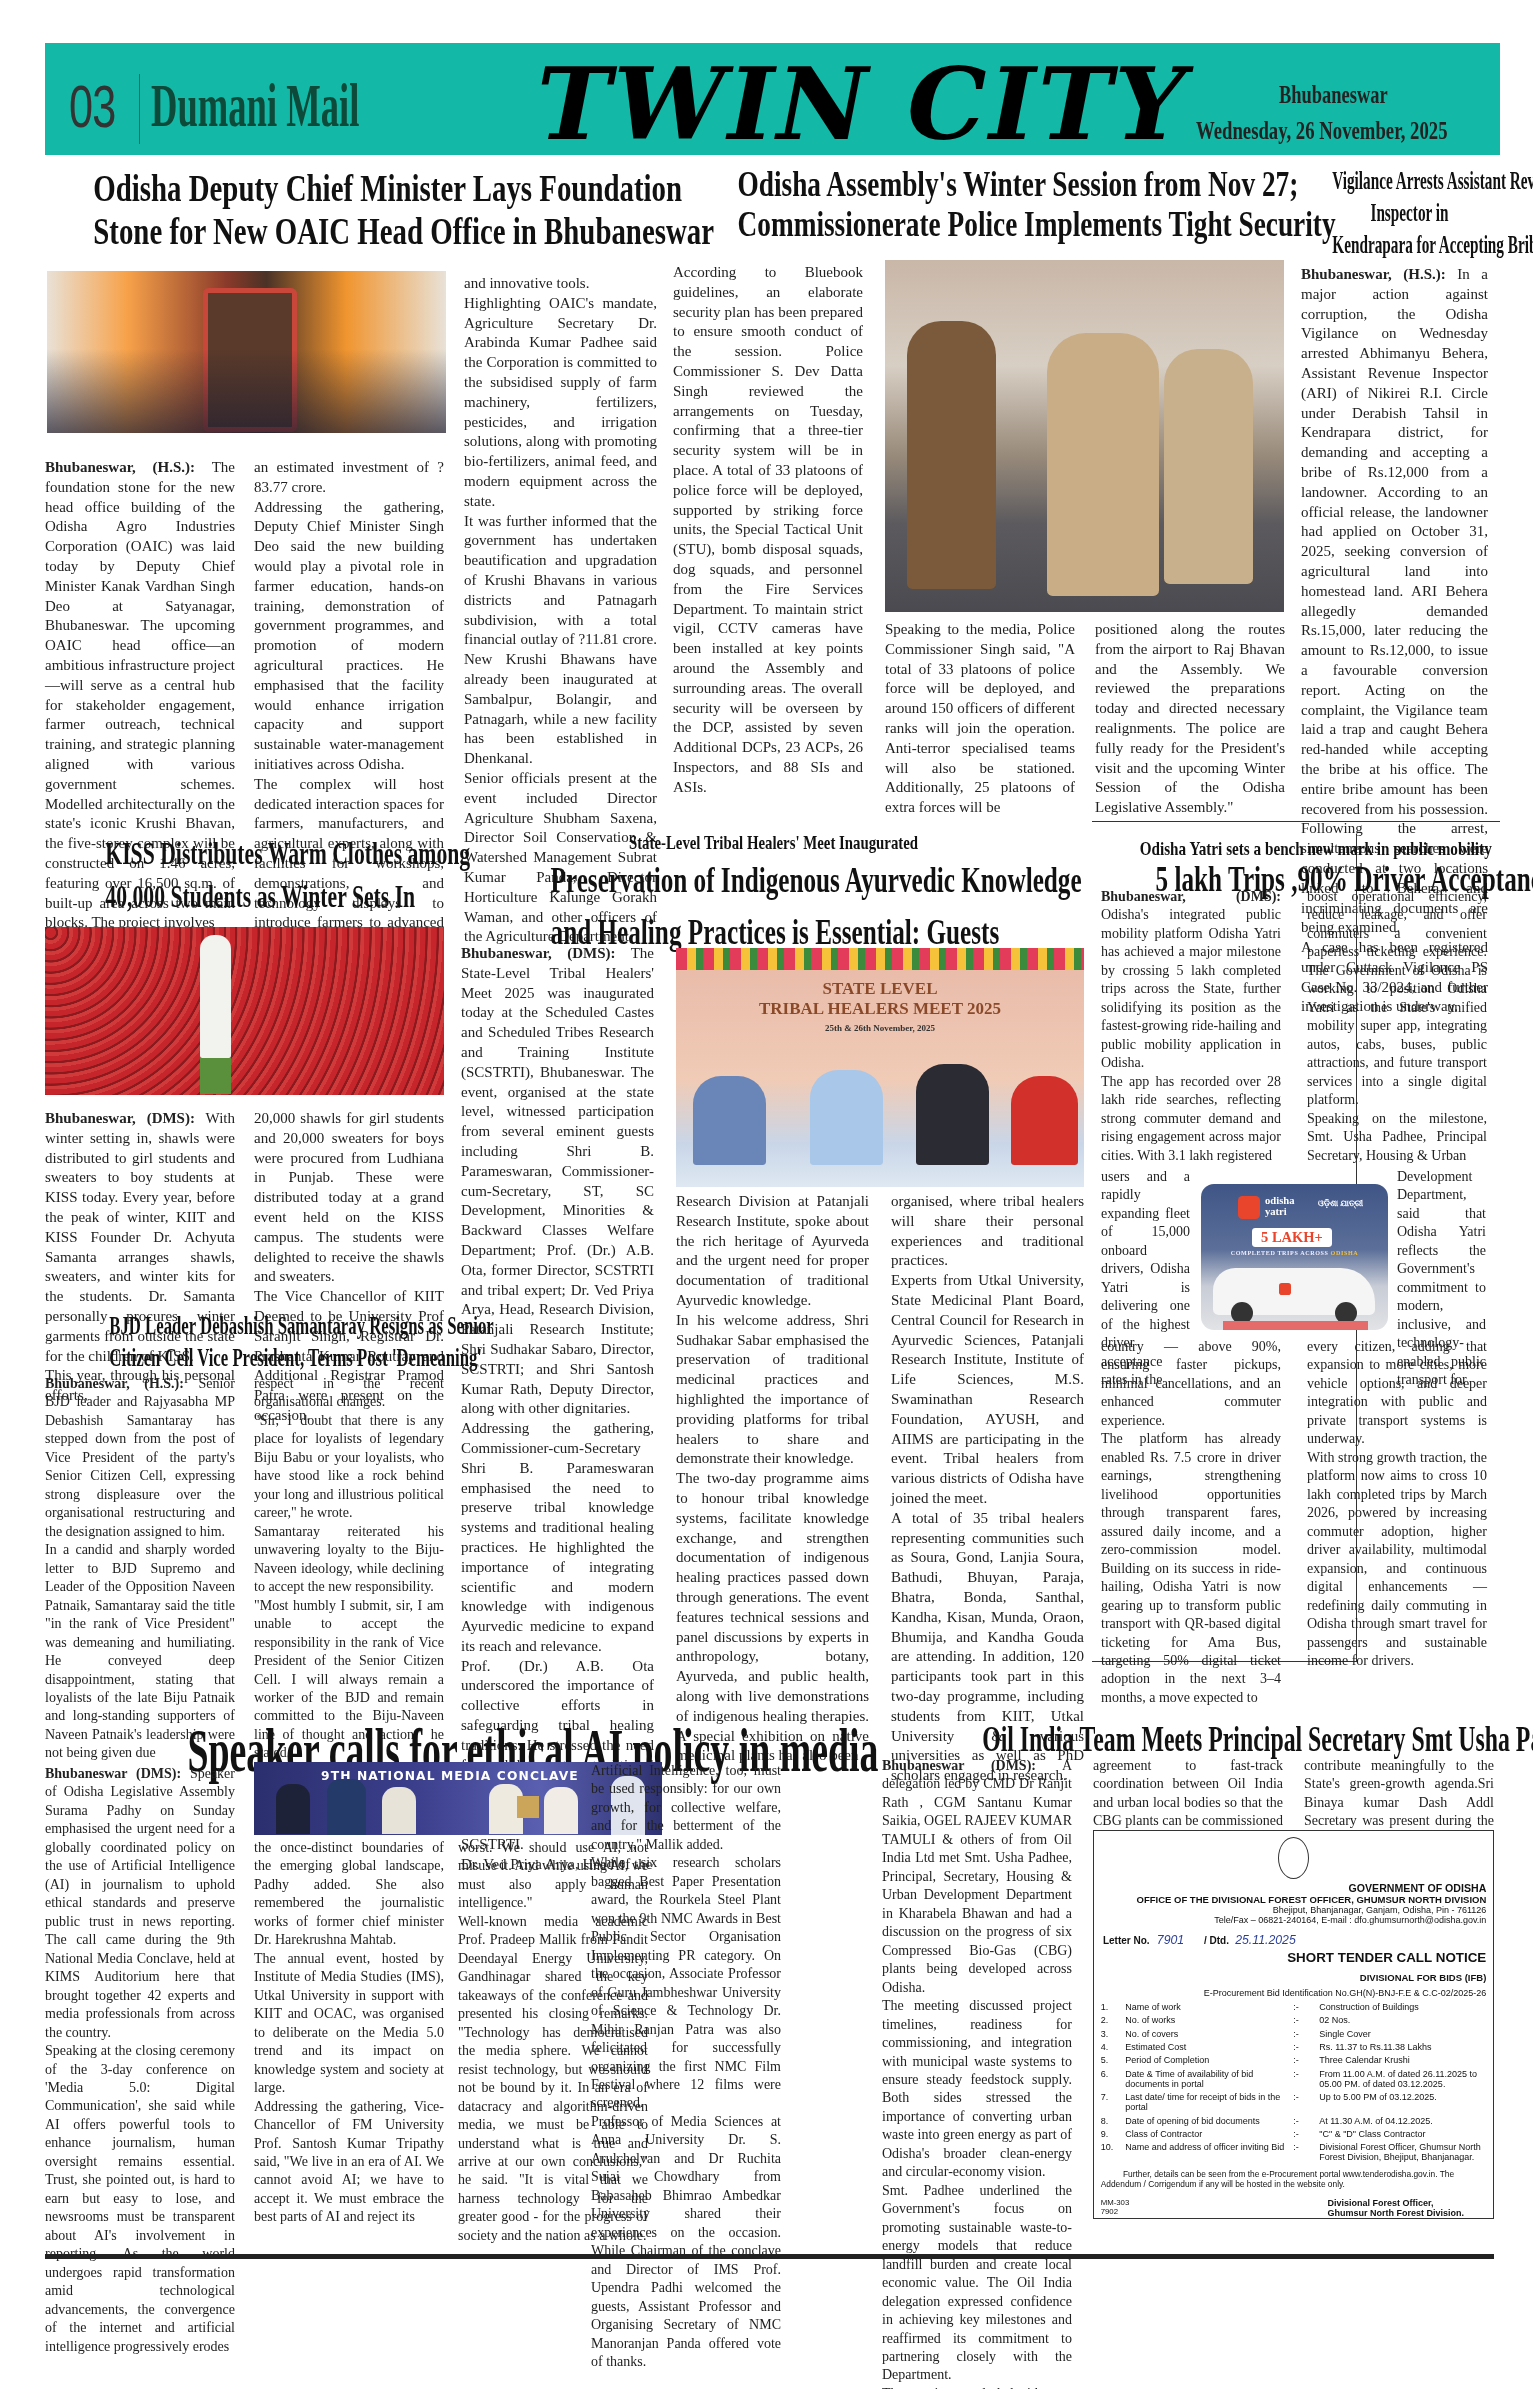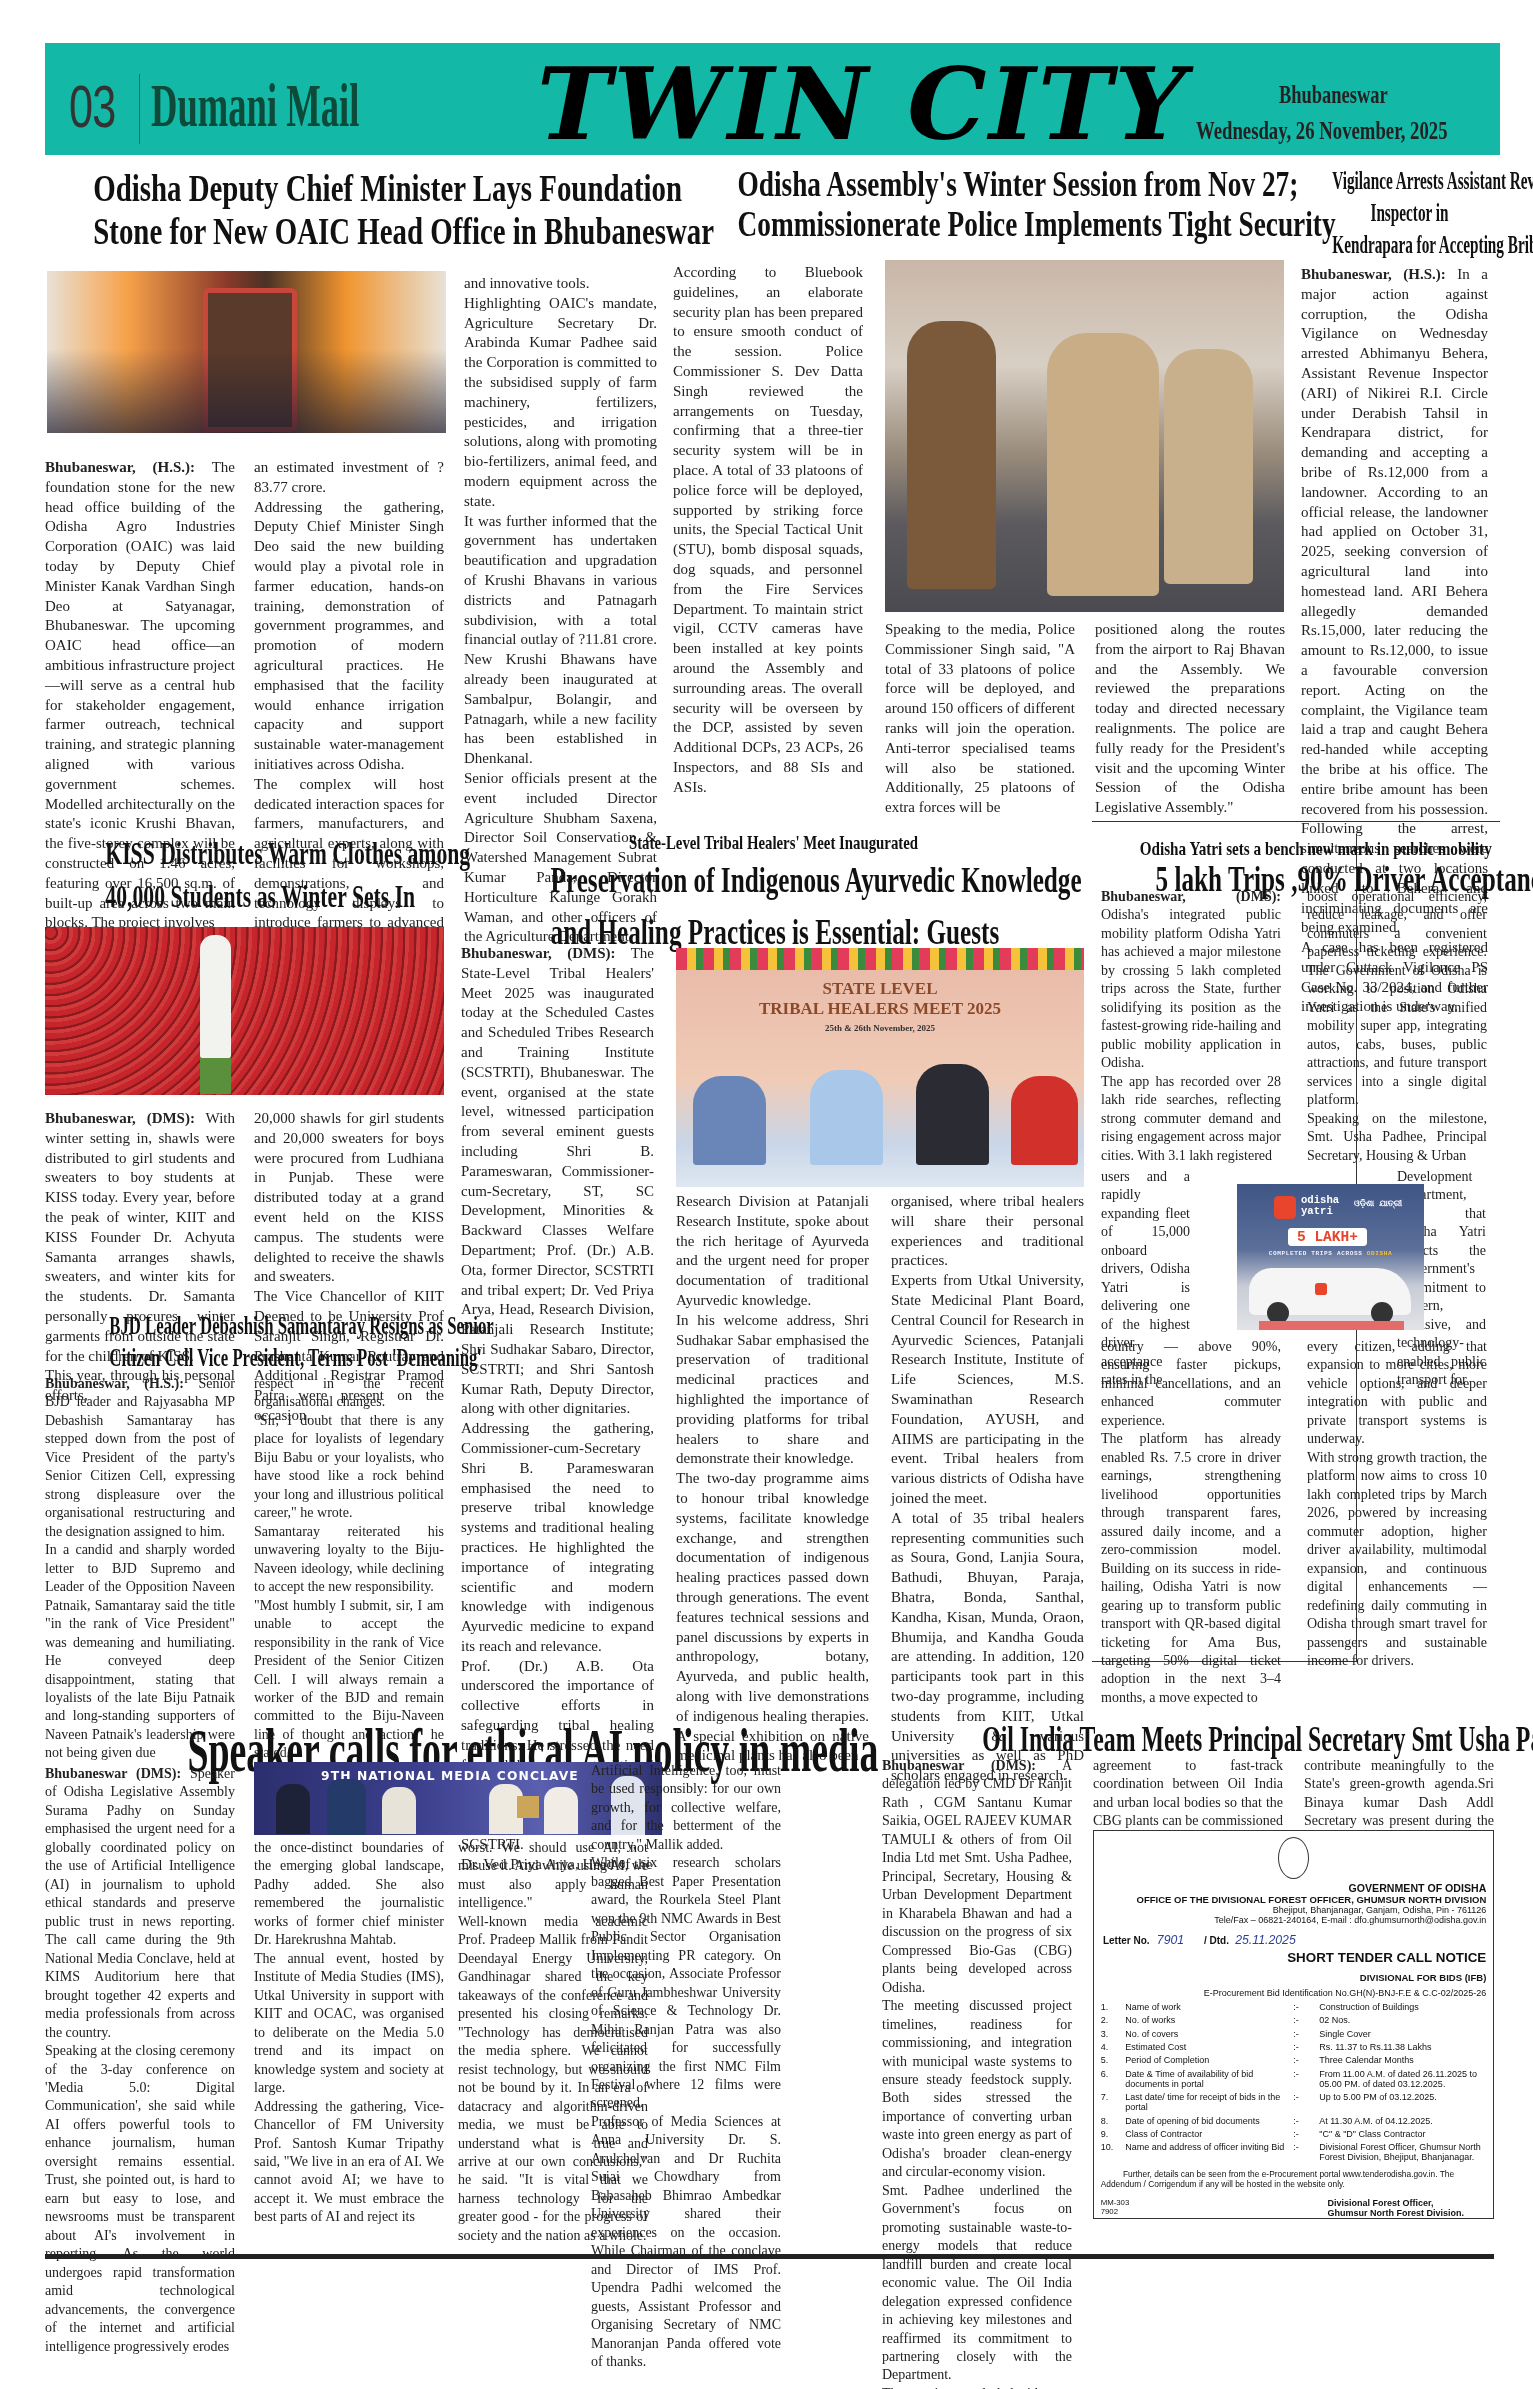--- a/index.html
+++ b/index.html
@@ -193,21 +193,21 @@
   <p>boost operational efficiency, reduce leakage, and offer commuters a convenient paperless ticketing experience. The Government of Odisha is working to position Odisha Yatri as the State's unified mobility super app, integrating autos, cabs, buses, public attractions, and future transport services into a single digital platform.</p>
   <p>Speaking on the milestone, Smt. Usha Padhee, Principal Secretary, Housing &amp; Urban</p>
 </div>
 <div class="col body" style="left:1397px;top:1168px;width:89px;font-size:14px;">
   <p>Development Department, said that Odisha Yatri reflects the Government's commitment to modern, inclusive, and technology-enabled public transport for</p>
 </div>
 <div class="col body" style="left:1307px;top:1338px;width:180px;font-size:14px;">
   <p>every citizen, adding that expansion to more cities, more vehicle options, and deeper integration with public and private transport systems is underway.</p>
   <p>With strong growth traction, the platform now aims to cross 10 lakh completed trips by March 2026, powered by increasing commuter adoption, higher driver availability, multimodal expansion, and continuous digital enhancements — redefining daily commuting in Odisha through smart travel for passengers and sustainable income for drivers.</p>
 </div>
-<div class="photo" style="left:1201px;top:1184px;width:187px;height:146px;border-radius:0;background:linear-gradient(180deg,#3f5585 0%,#5c6f9a 45%,#c7ccd6 70%,#e2e3e6 100%);font-family:Liberation Mono, monospace;margin-left:36px;">
+<div class="photo" style="left:1201px;top:1184px;width:187px;height:146px;border-radius:13px;background:linear-gradient(180deg,#3f5585 0%,#5c6f9a 45%,#c7ccd6 70%,#e2e3e6 100%);font-family:Liberation Serif, serif;">
   <div style="position:absolute;left:37px;top:12.3px;width:22.3px;height:22.3px;border-radius:4.5px;background:#e8452c;"></div>
   <div style="position:absolute;left:64px;top:11.2px;color:#fff;font-size:10.6px;font-weight:700;line-height:1.05;width:50px;">odisha yatri</div>
   <div style="position:absolute;left:117px;top:14.5px;color:#fff;font-size:8.4px;font-weight:700;">ଓଡ଼ିଶା ଯାତ୍ରୀ</div>
   <div style="position:absolute;left:51px;top:44px;background:#fff;color:#e8452c;font-weight:900;font-size:14.5px;padding:1.1px 9px;border-radius:3.4px;">5 LAKH+</div>
   <div style="position:absolute;left:0;top:66px;width:100%;text-align:center;color:#eef;font-size:6.1px;font-weight:700;letter-spacing:0.6px;"><span>COMPLETED TRIPS ACROSS </span><span style="color:#f5c23a;">ODISHA</span></div>
   <div style="position:absolute;left:12.3px;top:84px;width:162px;height:47px;background:#f5f5f5;border-radius:22.3px 34px 5.6px 5.6px;"></div>
   <div style="position:absolute;left:78px;top:99px;width:12.3px;height:12.3px;border-radius:2.8px;background:#e8452c;"></div>
   <div style="position:absolute;left:30px;top:118px;width:22.3px;height:22.3px;border-radius:50%;background:#333;"></div>
   <div style="position:absolute;left:134px;top:118px;width:22.3px;height:22.3px;border-radius:50%;background:#333;"></div>
   <div style="position:absolute;left:22.3px;top:137px;width:145px;height:9.5px;background:#e56a6a;"></div>
@@ -294,21 +294,21 @@
       <div class="row" style="font-size: 9px; margin: 3.4px 0px;">
         <div class="n">4.</div>
         <div class="k" style="width: 168px;">Estimated Cost</div>
         <div class="s">:-</div>
         <div class="v">Rs. 11.37 to Rs.11.38 Lakhs</div>
       </div>
       <div class="row" style="font-size: 9px; margin: 3.4px 0px;">
         <div class="n">5.</div>
         <div class="k" style="width: 168px;">Period of Completion</div>
         <div class="s">:-</div>
-        <div class="v">Three Calendar Months</div>
+        <div class="v">Three Calendar Krushi</div>
       </div>
       <div class="row" style="font-size: 9px; margin: 3.4px 0px;">
         <div class="n">6.</div>
         <div class="k" style="width: 168px;">Date &amp; Time of availability of bid documents in portal</div>
         <div class="s">:-</div>
         <div class="v">From 11.00 A.M. of dated 26.11.2025 to 05.00 PM. of dated 03.12.2025.</div>
       </div>
       <div class="row" style="font-size: 9px; margin: 3.4px 0px;">
         <div class="n">7.</div>
         <div class="k" style="width: 168px;">Last date/ time for receipt of bids in the portal</div>

